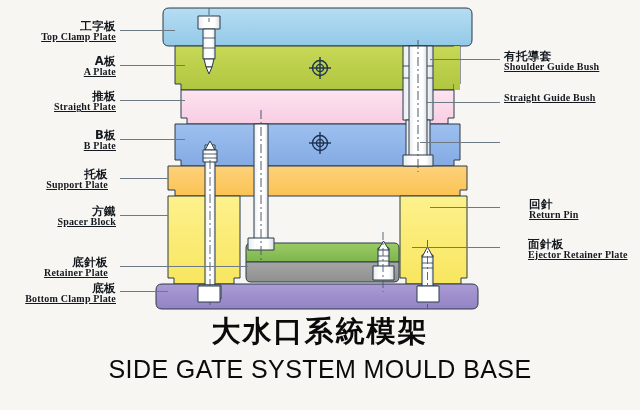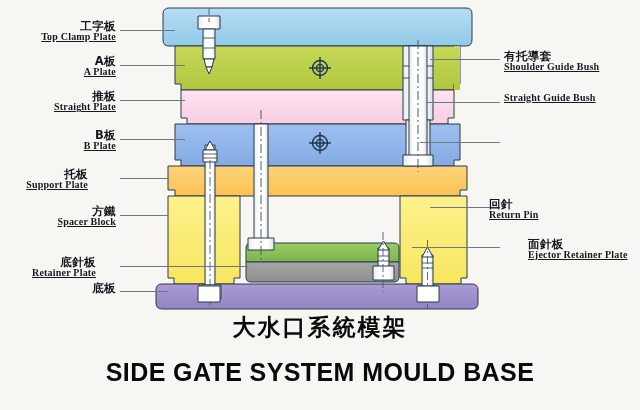--- a/index.html
+++ b/index.html
@@ -19,22 +19,22 @@
   .lbl.right{text-align:left;}
 
   
   .leader{position:absolute;height:0;border-top:1px solid #6d7a86;}
 
   
   #diagram{position:absolute;left:0;top:0;width:640px;height:330px;}
 
   
   #title{position:absolute;left:0;right:0;top:312px;text-align:center;color:#0a0a0a;}
-  #title .t-cn{font-family:Liberation Sans, sans-serif;font-weight:700;font-size:23px;letter-spacing:2px;}
-  #title .t-en{font-family:"Liberation Sans","DejaVu Sans",sans-serif;font-weight:700;font-size:25px;letter-spacing:.4px;margin-top:15px;}
+  #title .t-cn{font-family:Liberation Sans, sans-serif;font-weight:700;font-size:29px;letter-spacing:2px;}
+  #title .t-en{font-family:"Liberation Sans","DejaVu Sans",sans-serif;font-weight:400;font-size:25px;letter-spacing:.4px;margin-top:3px;}
 </style>
 </head>
 <body>
 
 <div id="root">
 
   <svg id="diagram" viewBox="0 0 640 330">
     <defs>
       <linearGradient id="gTop" x1="0" y1="0" x2="0" y2="1">
         <stop offset="0" stop-color="#b6ddf3"></stop>
@@ -195,44 +195,45 @@
     <div class="en">A Plate</div>
   </div>
   <div class="lbl left" style="right:524px;top:90px;">
     <div class="cn">推板</div>
     <div class="en">Straight Plate</div>
   </div>
   <div class="lbl left" style="right:524px;top:129px;">
     <div class="cn">B板</div>
     <div class="en">B Plate</div>
   </div>
-  <div class="lbl left" style="right:552px;top:168px;">
+  <div class="lbl left" style="right:532px;top:168px;">
     <div class="cn">托板</div>
     <div class="en">Support Plate</div>
   </div>
   <div class="lbl left" style="right:524px;top:205px;">
     <div class="cn">方鐵</div>
     <div class="en">Spacer Block</div>
   </div>
-  <div class="lbl left" style="right:544px;top:256px;">
+  <div class="lbl left" style="right:532px;top:256px;">
     <div class="cn">底針板</div>
     <div class="en">Retainer Plate</div>
   </div>
   <div class="lbl left" style="right:524px;top:282px;">
     <div class="cn">底板</div>
+    <div class="en">Bottom Clamp Plate</div>
   </div>
 
   <div class="lbl right" style="left:504px;top:50px;">
     <div class="cn">有托導套</div>
     <div class="en">Shoulder Guide Bush</div>
   </div>
   <div class="lbl right" style="left:504px;top:93px;">
     <div class="en">Straight Guide Bush</div>
   </div>
-  <div class="lbl right" style="left:489px;top:198px;">
+  <div class="lbl right" style="left:529px;top:198px;">
     <div class="cn">回針</div>
     <div class="en">Return Pin</div>
   </div>
   <div class="lbl right" style="left:528px;top:238px;">
     <div class="cn">面針板</div>
     <div class="en">Ejector Retainer Plate</div>
   </div>
 
   <div id="title">
     <div class="t-cn">大水口系統模架</div>

